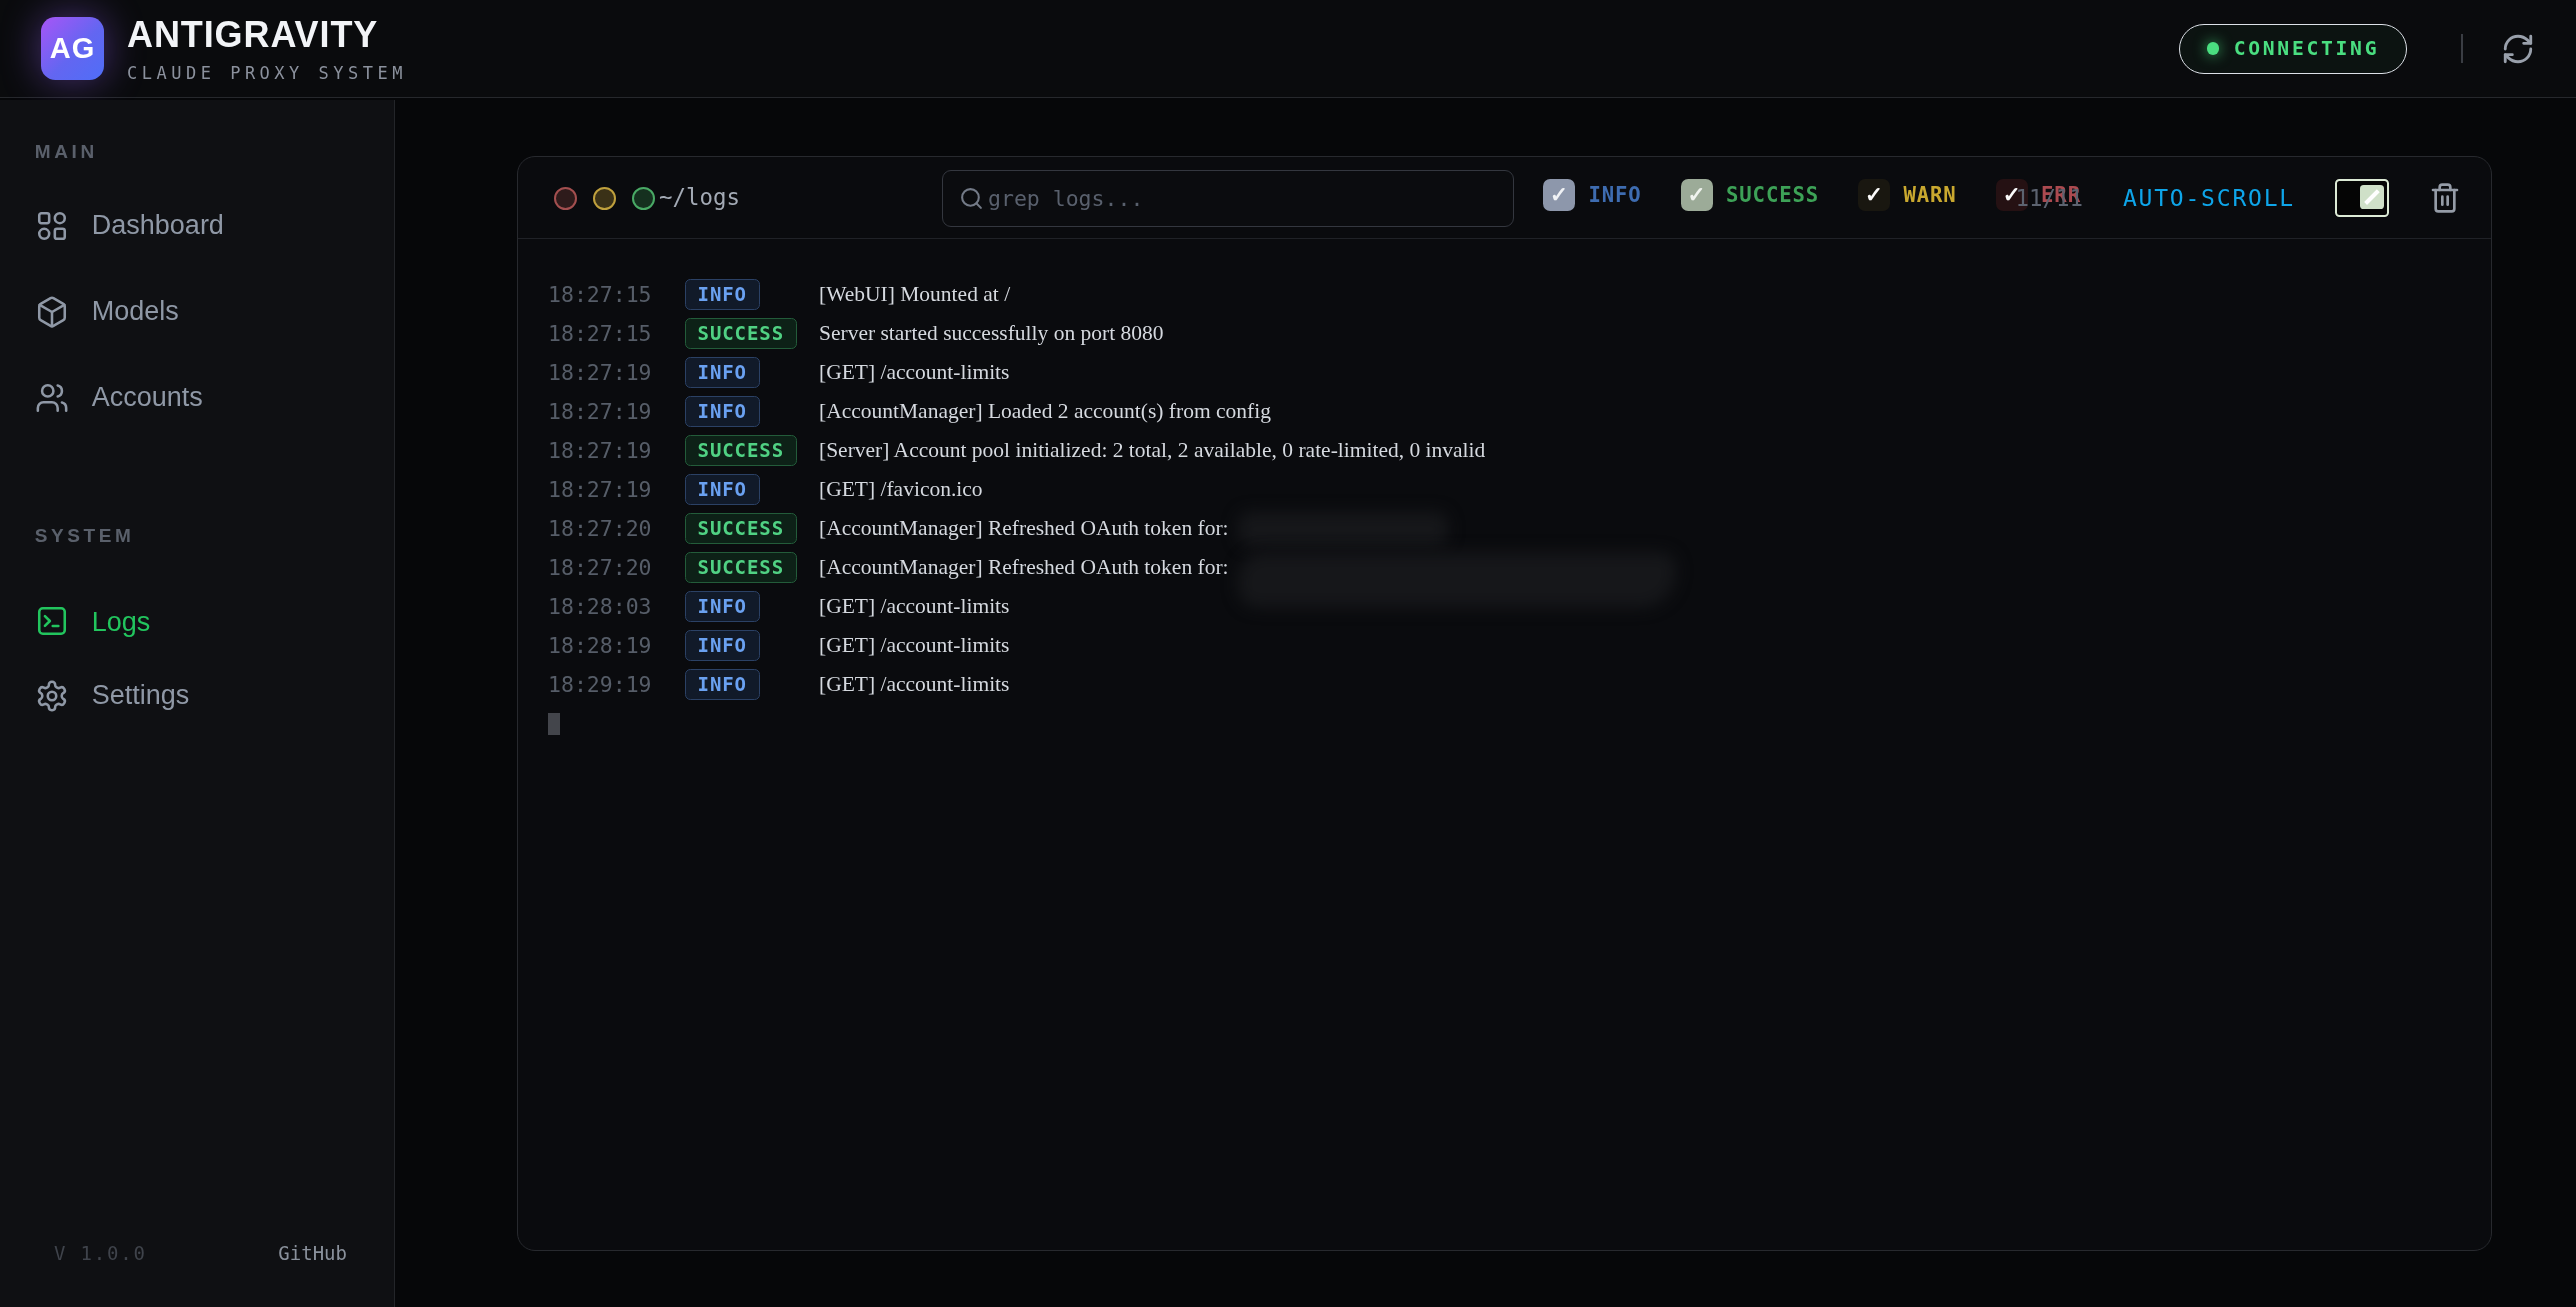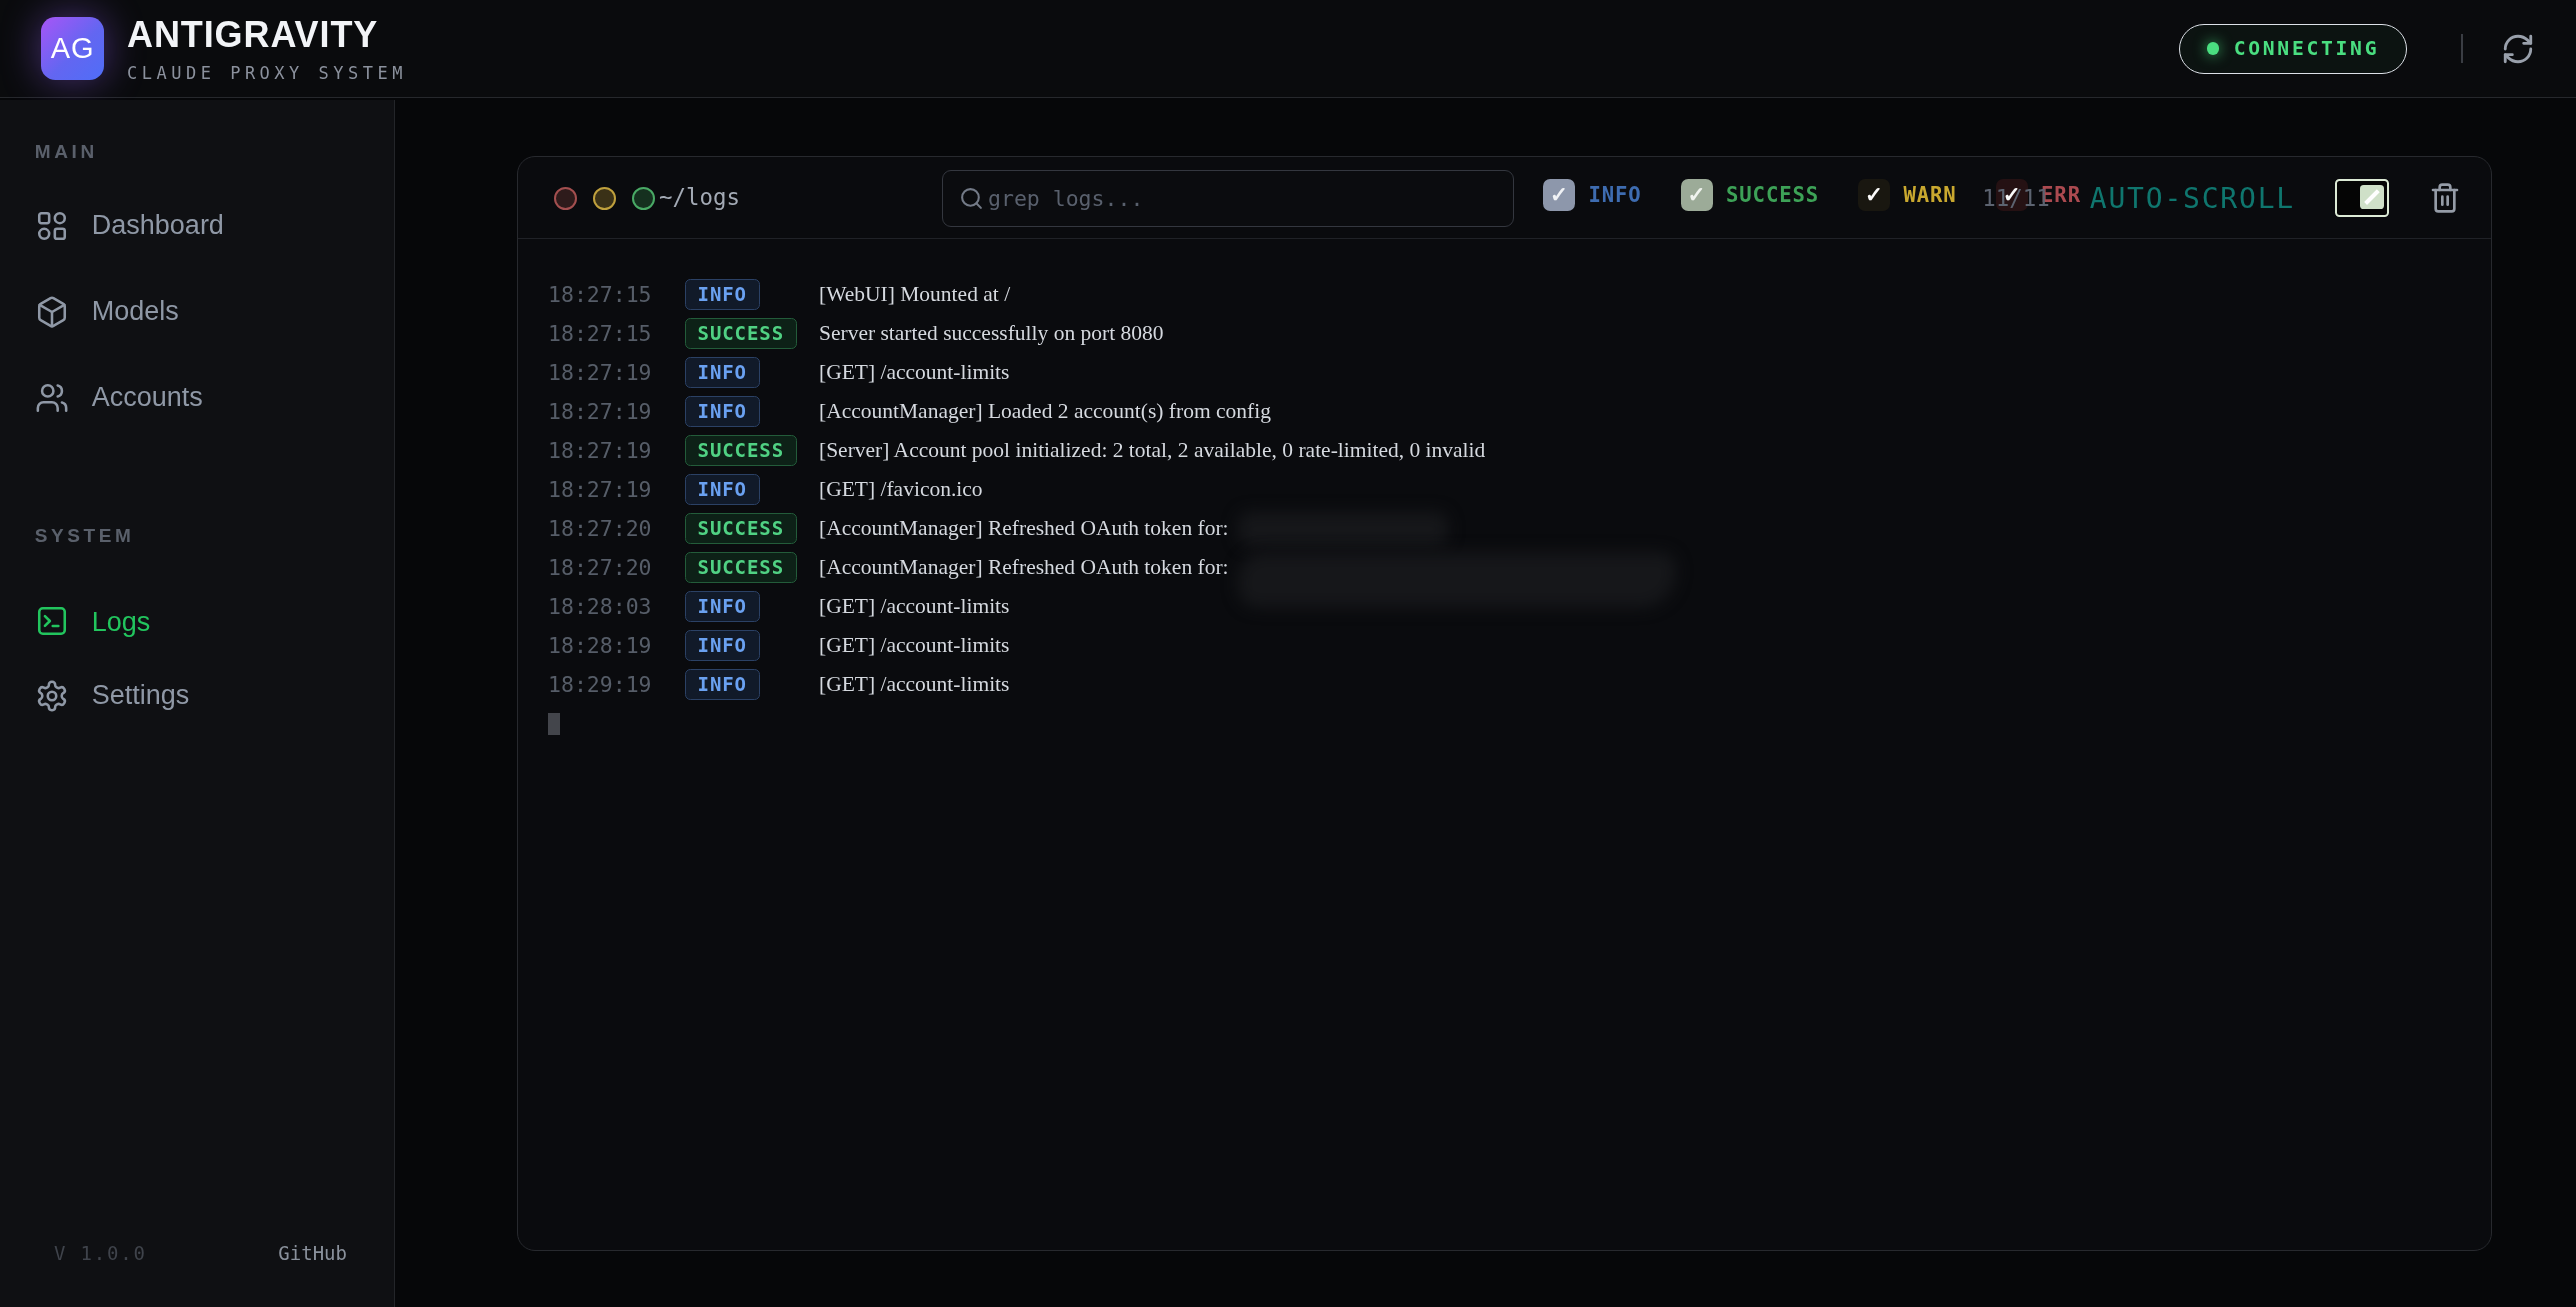--- a/index.html
+++ b/index.html
@@ -14,21 +14,21 @@
   .header {
     position:absolute; top:0; left:0; width:2576px; height:98px;
     background:#0a0b0d; border-bottom:1.8px solid #26282c;
     display:flex; align-items:center; padding:0 41px;
   }
   .logo-badge {
     width:63px; height:63px; border-radius:14.3px;
     background:linear-gradient(135deg,#a855f7 0%,#6366f1 55%,#4f6ef7 100%);
     box-shadow:0 0 39px rgba(147,95,247,.45);
     display:flex; align-items:center; justify-content:center;
-    color:#fff; font-weight:normal; font-size:29px; letter-spacing:0.9px;
+    color:#fff; font-weight:bold; font-size:29px; letter-spacing:0.9px;
   }
   .title-block { margin-left:23px; }
   .app-title { color:#f2f4f7; font-size:36px; font-weight:bold; letter-spacing:0.9px; }
   .app-subtitle { color:#8b919d; font-size:17px; letter-spacing:4.5px; margin-top:7.2px; }
   .header-right { margin-left:auto; display:flex; align-items:center; }
   .status-pill {
     display:flex; align-items:center; gap:14.3px;
     height:50px; padding:0 27px; border:1.8px solid #dde1e8; border-radius:27px;
     background:rgba(74,222,128,.04); cursor:default;
   }
@@ -98,21 +98,21 @@
   .filter-label { font-size:20.6px; font-weight:bold; letter-spacing:0.9px; }
   .fl-info    { color:#3e6cb0; }
   .fl-success { color:#3da257; }
   .fl-warn    { color:#c9a82f; }
   .fl-err     { color:#ab4a50; }
   .header-right-cluster {
     position:absolute; right:30px; top:0; height:82px;
     display:flex; align-items:center; gap:40px;
   }
   .log-counter { color:#5c6370; font-size:22.4px; }
-  .autoscroll-label { color:#0f766e; font-size:28px; letter-spacing:1.8px; }
+  .autoscroll-label { color:#0ea5e9; font-size:23px; letter-spacing:1.8px; }
   .toggle {
     width:54px; height:38px; border:2.7px solid #dcead5; border-radius:4.5px;
     background:#050505; position:relative; cursor:pointer;
   }
   .toggle-knob {
     position:absolute; right:2.7px; top:3.6px; width:24px; height:24px;
     background:#cfe0c8; border-radius:3.6px; overflow:hidden;
   }
   .toggle-knob::after {
     content:""; position:absolute; left:9.8px; top:3.6px; width:3.6px; height:18px;

